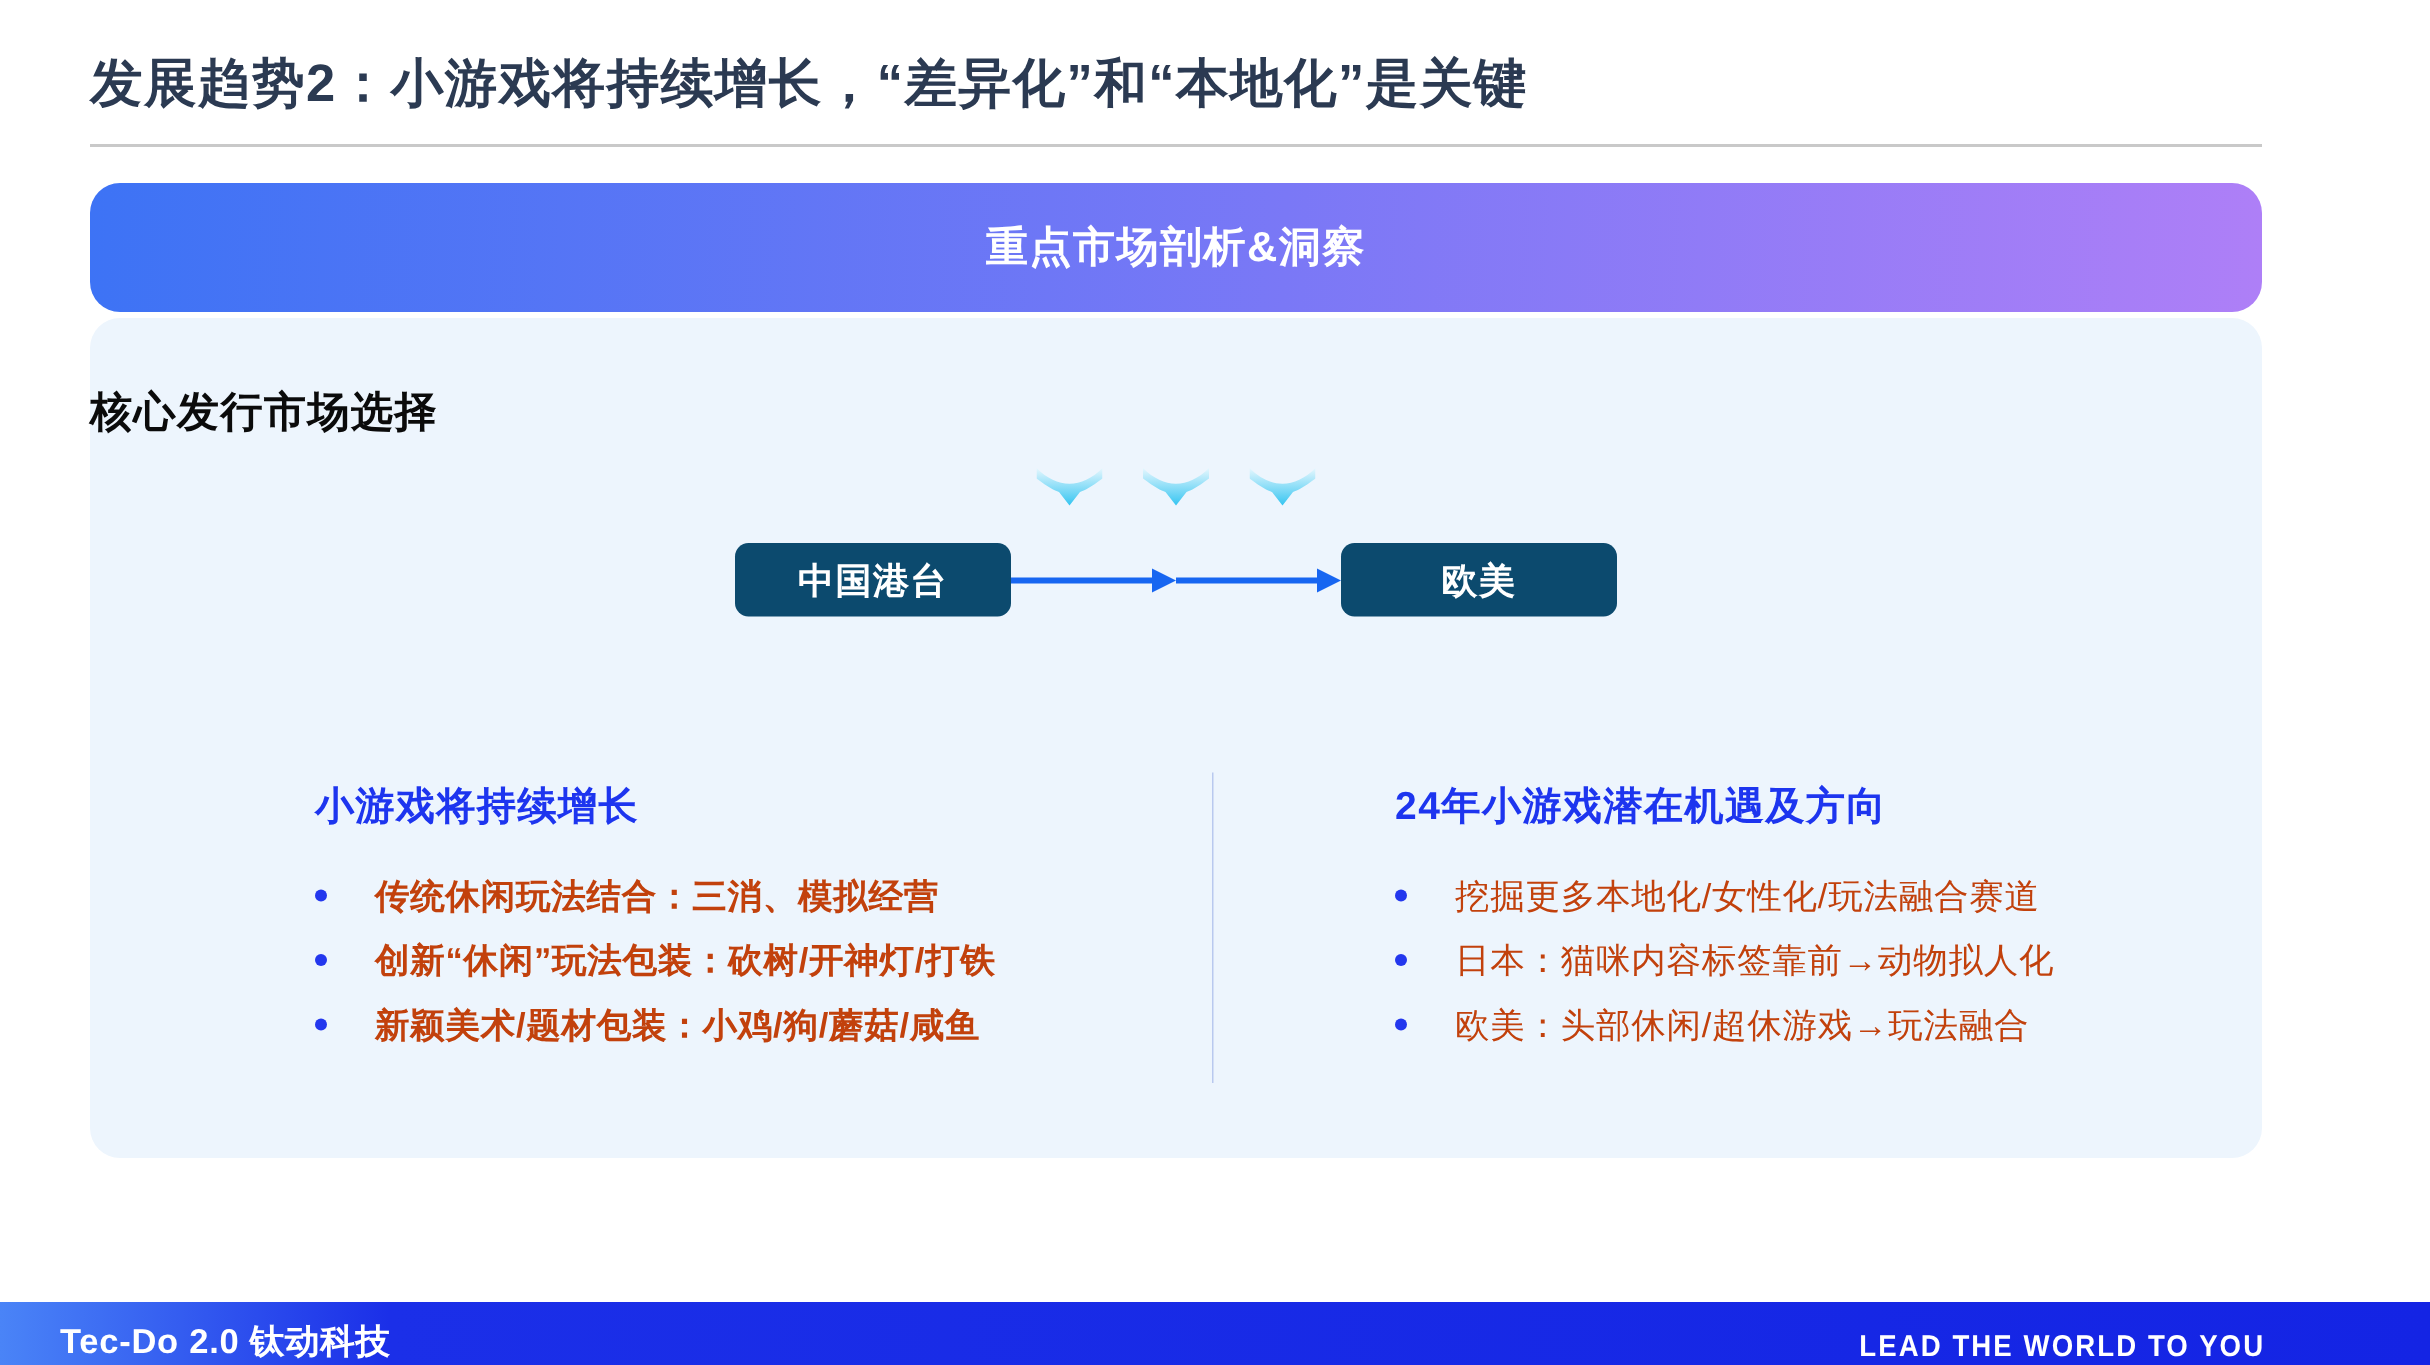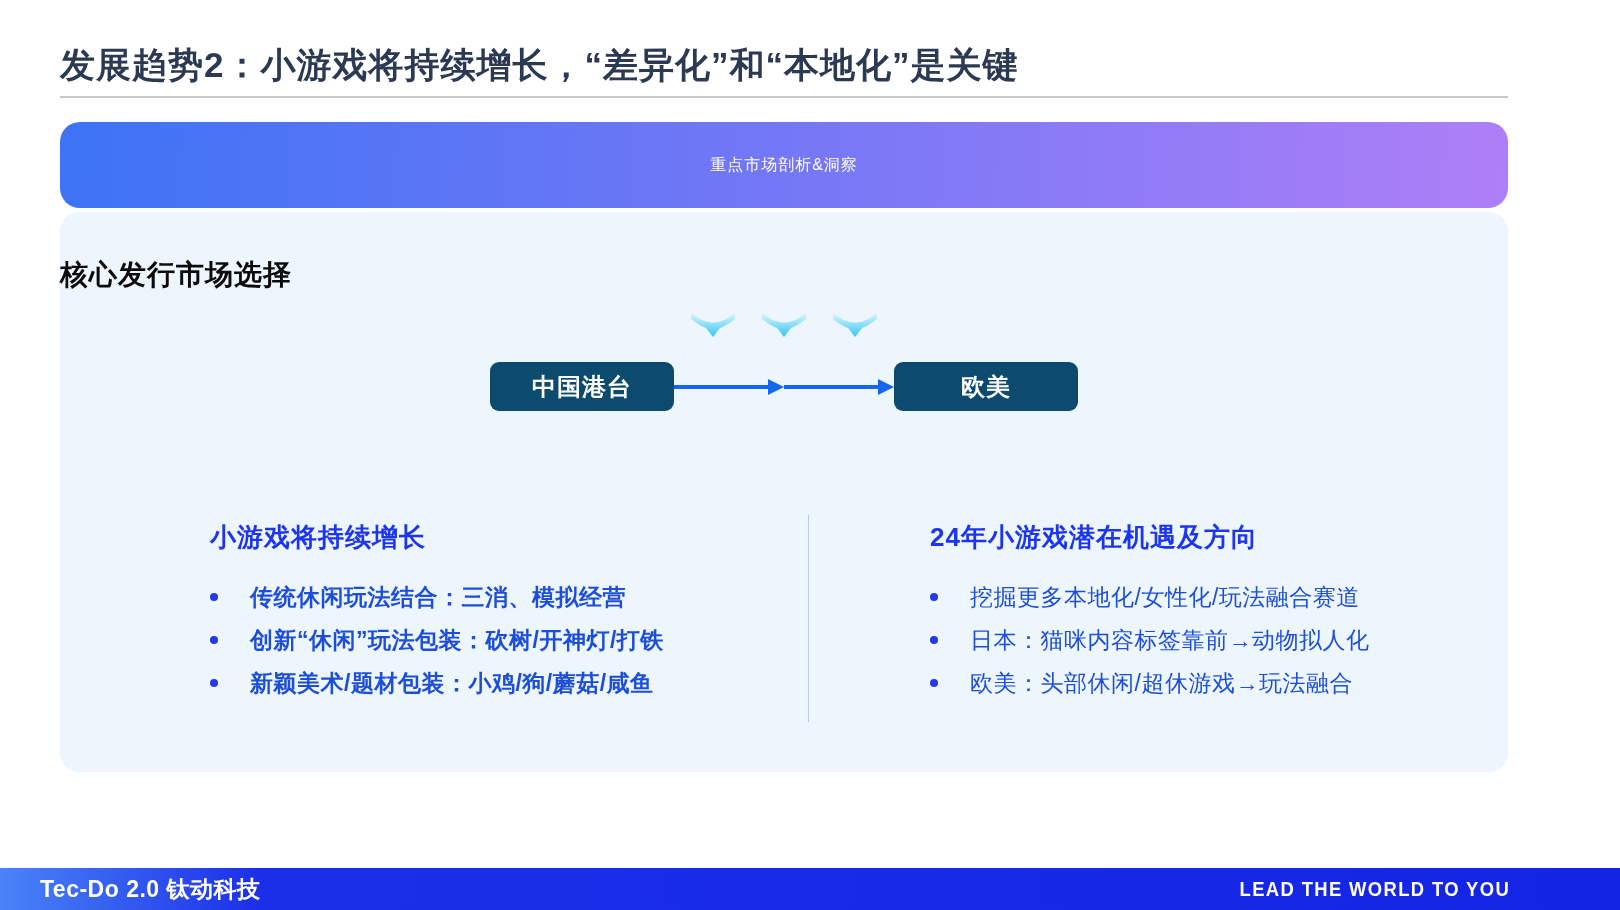--- a/index.html
+++ b/index.html
@@ -1,29 +1,29 @@
 <!DOCTYPE html>
 <html><head>
 <meta charset="utf-8">
 <style>
   * { margin:0; padding:0; box-sizing:border-box; }
   html,body { width:1620px; height:910px; background:#ffffff; overflow:hidden;
     font-family:"Liberation Sans","DejaVu Sans",sans-serif; }
   .stage { position:relative; width:1620px; height:910px; background:#ffffff; }
 
   
-  .page-title { position:absolute; left:60px; top:42px; font-size:35px; font-weight:bold;
+  .page-title { position:absolute; left:60px; top:32px; font-size:35px; font-weight:bold;
     color:#2b3a52; letter-spacing:1px; }
   .title-rule { position:absolute; left:60px; top:96px; width:1448px; height:2px; background:#c9c9c9; }
 
   
   .banner { position:absolute; left:60px; top:122px; width:1448px; height:86px; border-radius:20px;
     background:linear-gradient(92deg,#3d73f5 0%,#7a78f6 55%,#ae7ff7 100%);
     display:flex; align-items:center; justify-content:center; }
-  .banner-label { color:#ffffff; font-size:16px; font-weight:normal; letter-spacing:1px; }
+  .banner-label { color:#ffffff; font-size:28px; font-weight:bold; letter-spacing:1px; }
 
   
   .panel { position:absolute; left:60px; top:212px; width:1448px; height:560px;
     background:#edf5fd; border-radius:20px; }
 
   .market-heading { position:absolute; left:0; right:0; top:44px; 
     font-size:28px; font-weight:bold; color:#0b0b0b; letter-spacing:1px; }
 
   .cyan-arrows { position:absolute; left:0; right:0; top:98px; display:flex;
     justify-content:center; gap:27px; }
@@ -37,29 +37,29 @@
   .flow-arrow { width:110px; height:20px; }
 
   .col-divider { position:absolute; left:748px; top:303px; width:1px; height:207px; background:#b9c9ef; }
 
   .col { position:absolute; top:308px; width:620px; }
   .col-left  { left:150px; }
   .col-right { left:870px; }
   .col-heading { font-size:26px; font-weight:bold; color:#1d35ef; letter-spacing:1px; }
   .bullets { list-style:none; margin-top:30px; }
   .bullets li { display:flex; align-items:flex-start; margin-bottom:19px; font-size:23px;
-    color:#1d4ed8; line-height:1.05; letter-spacing:0.5px; }
+    color:#c2410c; line-height:1.05; letter-spacing:0.5px; }
   .bullets.bold li { font-weight:bold; }
   .dot { flex:0 0 auto; width:8px; height:8px; border-radius:50%; background:#2337ee;
     margin-top:8px; margin-right:32px; }
 
   
   .footer { position:absolute; left:0; bottom:0; width:1620px; height:42px;
     background:linear-gradient(90deg,#4a84f7 0%,#1b2fe8 16%,#1424e4 100%);
-    display:flex; align-items:center; justify-content:space-between;
+    display:flex; align-items:flex-end; justify-content:space-between;
     padding:0 110px 0 40px; }
   .footer-brand { color:#ffffff; font-size:23px; font-weight:bold; letter-spacing:0.5px; }
   .footer-slogan { color:#ffffff; font-size:20px; font-weight:bold; letter-spacing:1.5px;
     transform:scaleX(0.92); transform-origin:right center; }
 </style>
 </head>
 <body>
 
 <div class="stage">
 

